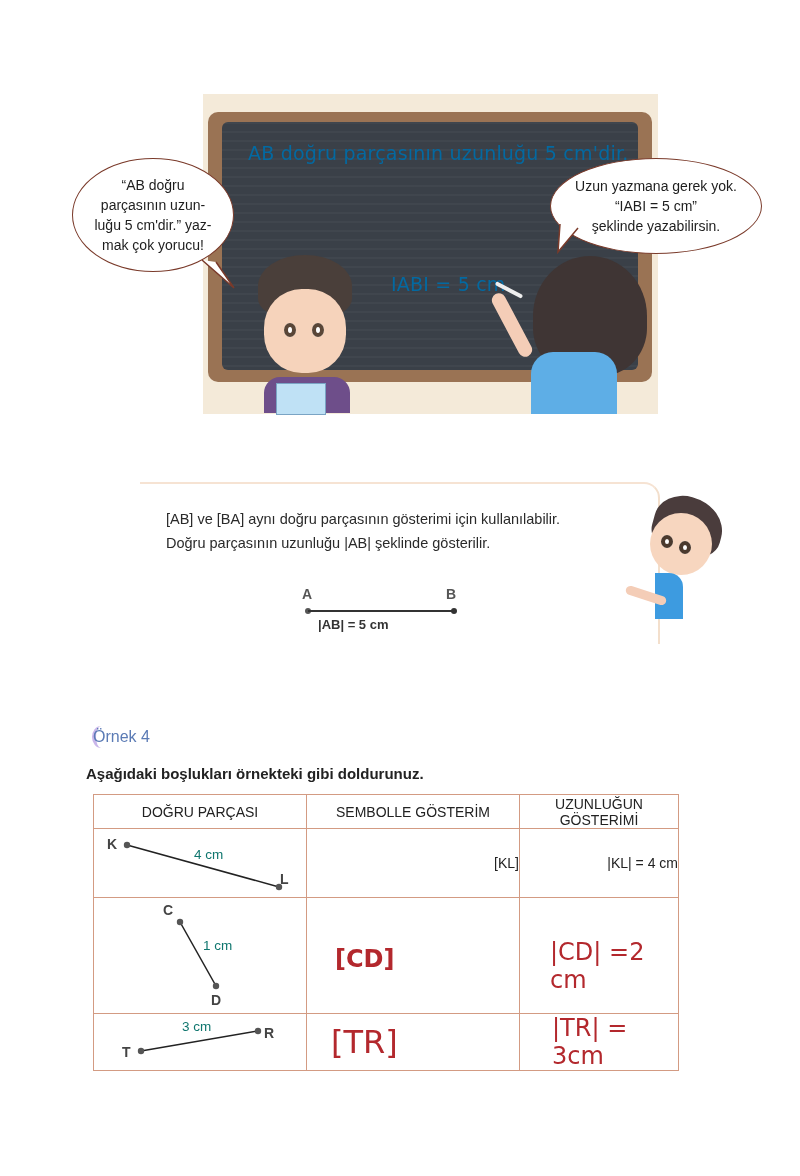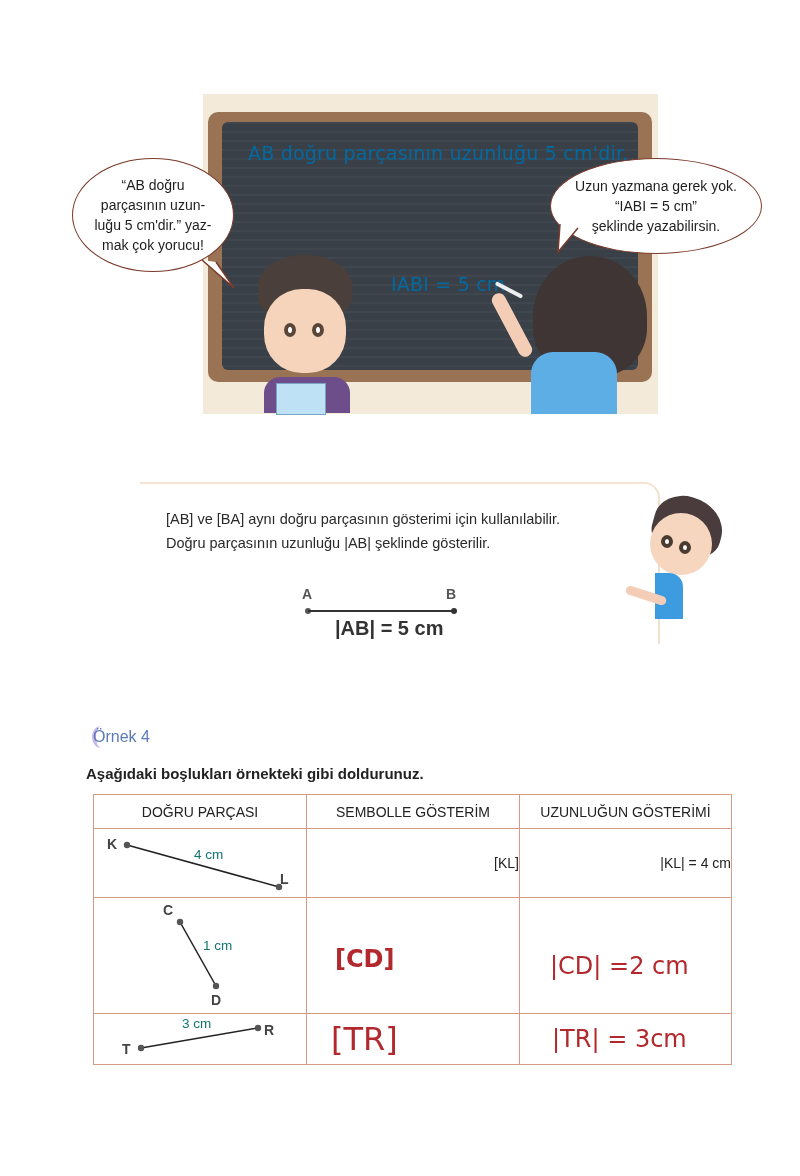--- a/index.html
+++ b/index.html
@@ -22,29 +22,29 @@
     .bubble-left { left:72px; top:158px; width:160px; height:112px; }
     .bubble-right { left:550px; top:158px; width:210px; height:94px; }
 
     
     .info-card { left:140px; top:482px; width:518px; height:160px; border-top:2px solid #f6e3d3;
                  border-right:2px solid #f3dfcc; border-top-right-radius:16px; }
     .info-text { left:146px; top:507px; font-size:14.5px; line-height:24px; color:#2a2a2a;margin-left:20px; }
     .seg-label { font-size:14px; font-weight:bold; color:#555; }
     .seg-line { height:2px; background:#333; }
     .dot { width:6px; height:6px; border-radius:50%; background:#555; }
-    .seg-eq { left:335px; top:617px; font-size:20px; font-weight:bold; color:#333; }
+    .seg-eq { left:318px; top:617px; font-size:13px; font-weight:bold; color:#333; }
 
     
     .ornek { left:93px; top:728px; font-size:16px; color:#5b7bb5;text-align:right; }
     .ornek-arc { left:92px; top:726px; width:18px; height:22px; border-radius:50%;
                  border-left:4px solid #c9b6ea; box-sizing:border-box; }
     .instruction { left:86px; top:765px; font-size:15px; font-weight:bold; color:#222; }
 
-    table.ex { position:absolute; left:93px; top:794px; width:639px; border-collapse:collapse; }
+    table.ex { position:absolute; left:93px; top:794px; width:586px; border-collapse:collapse; }
     table.ex td, table.ex th { border:1.5px solid #d39b83; padding:0; font-weight:normal; }
     table.ex th { height:33px; font-size:14px; color:#222; }
     .handwritten { color:#b3282d; font-family:"DejaVu Sans", sans-serif; }
     .cell-print { font-size:14px; text-align:right; color:#222; }
     .diag { position:relative; width:212px; }
     .ptlabel { position:absolute; font-size:14px; font-weight:bold; color:#444; }
     .lenlabel { position:absolute; font-size:13.5px; color:#0f766e; }
   </style>
 </head>
 <body>

